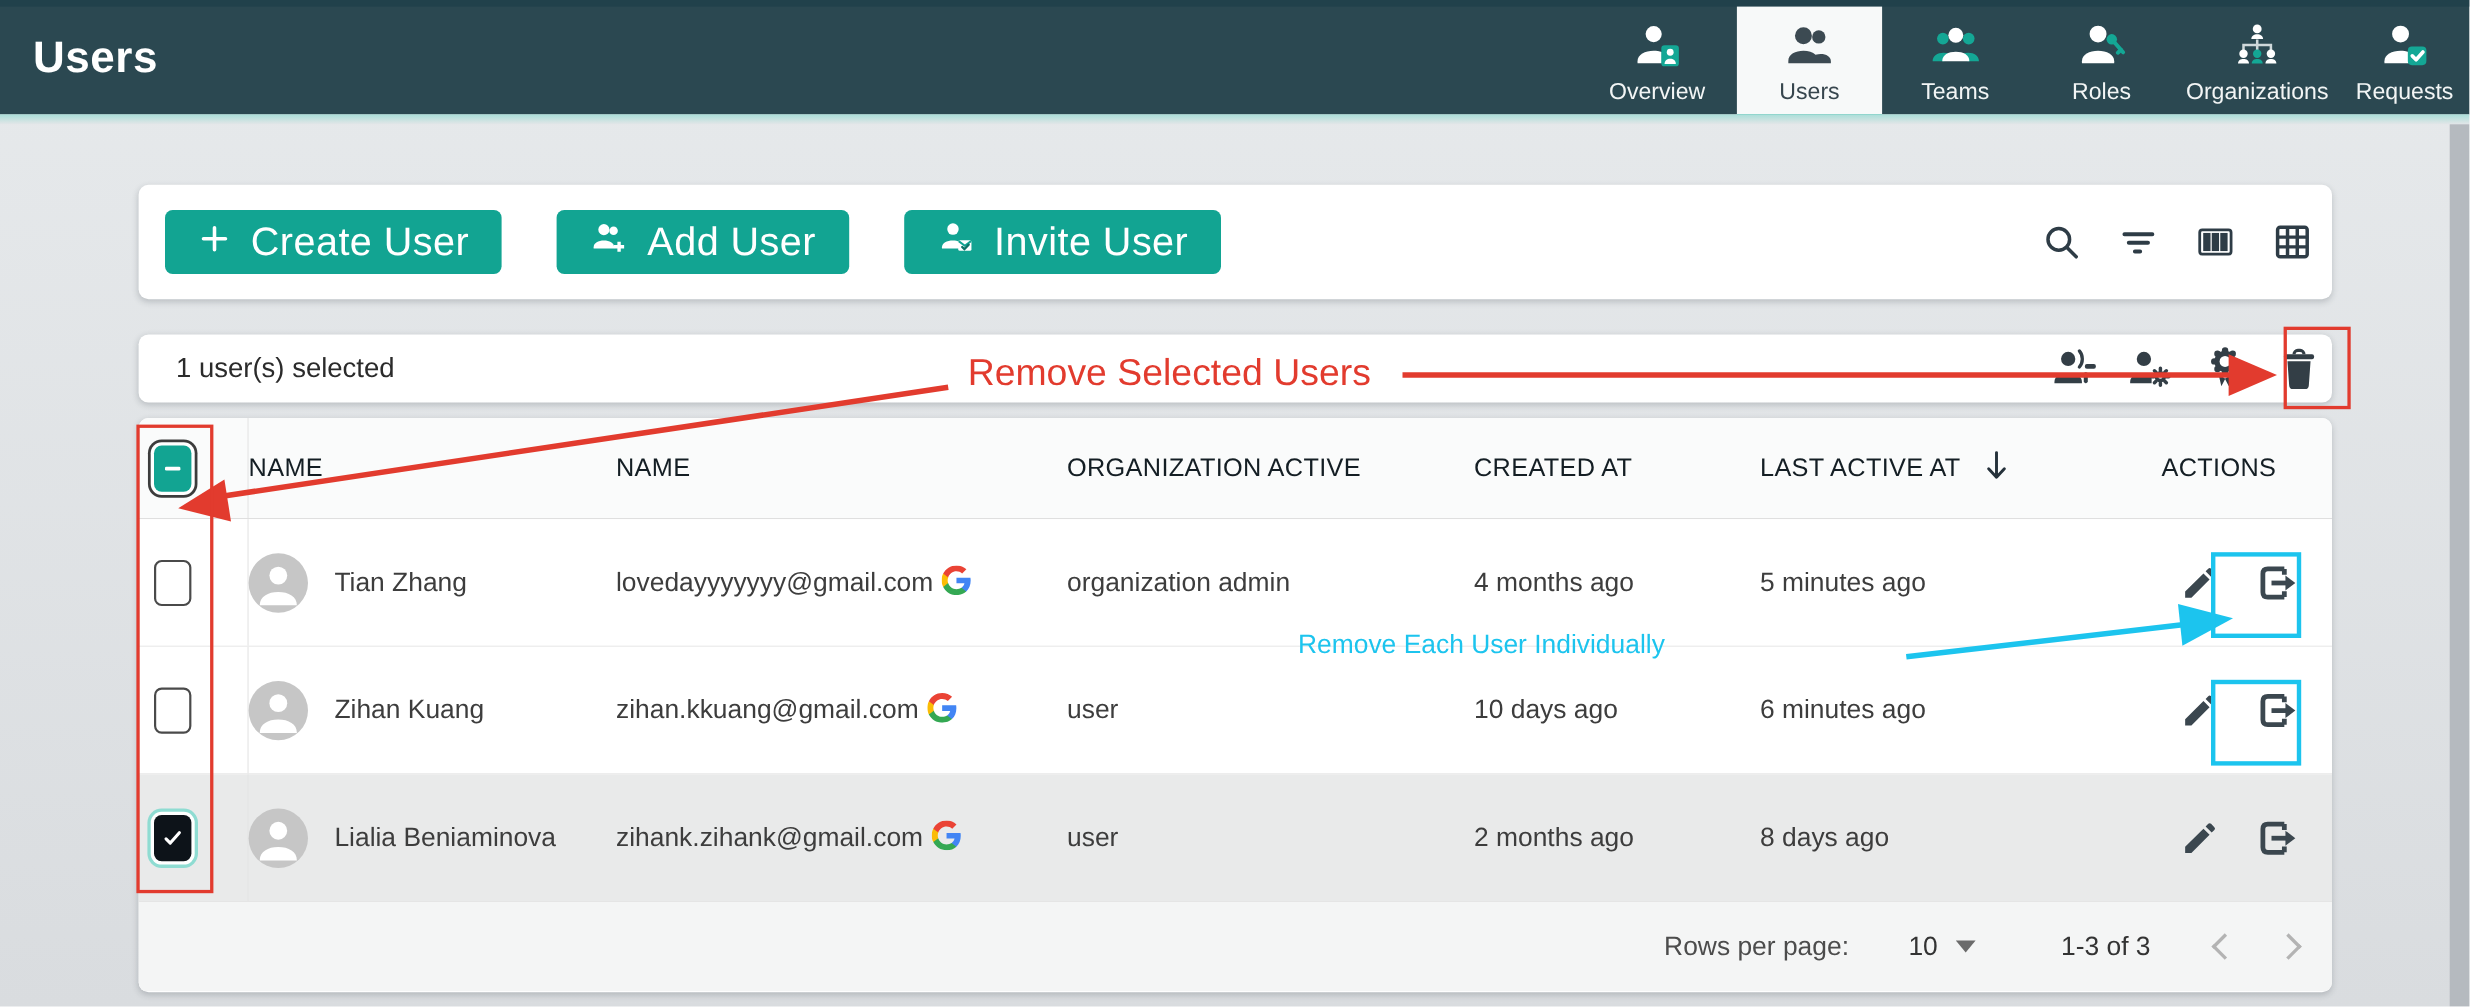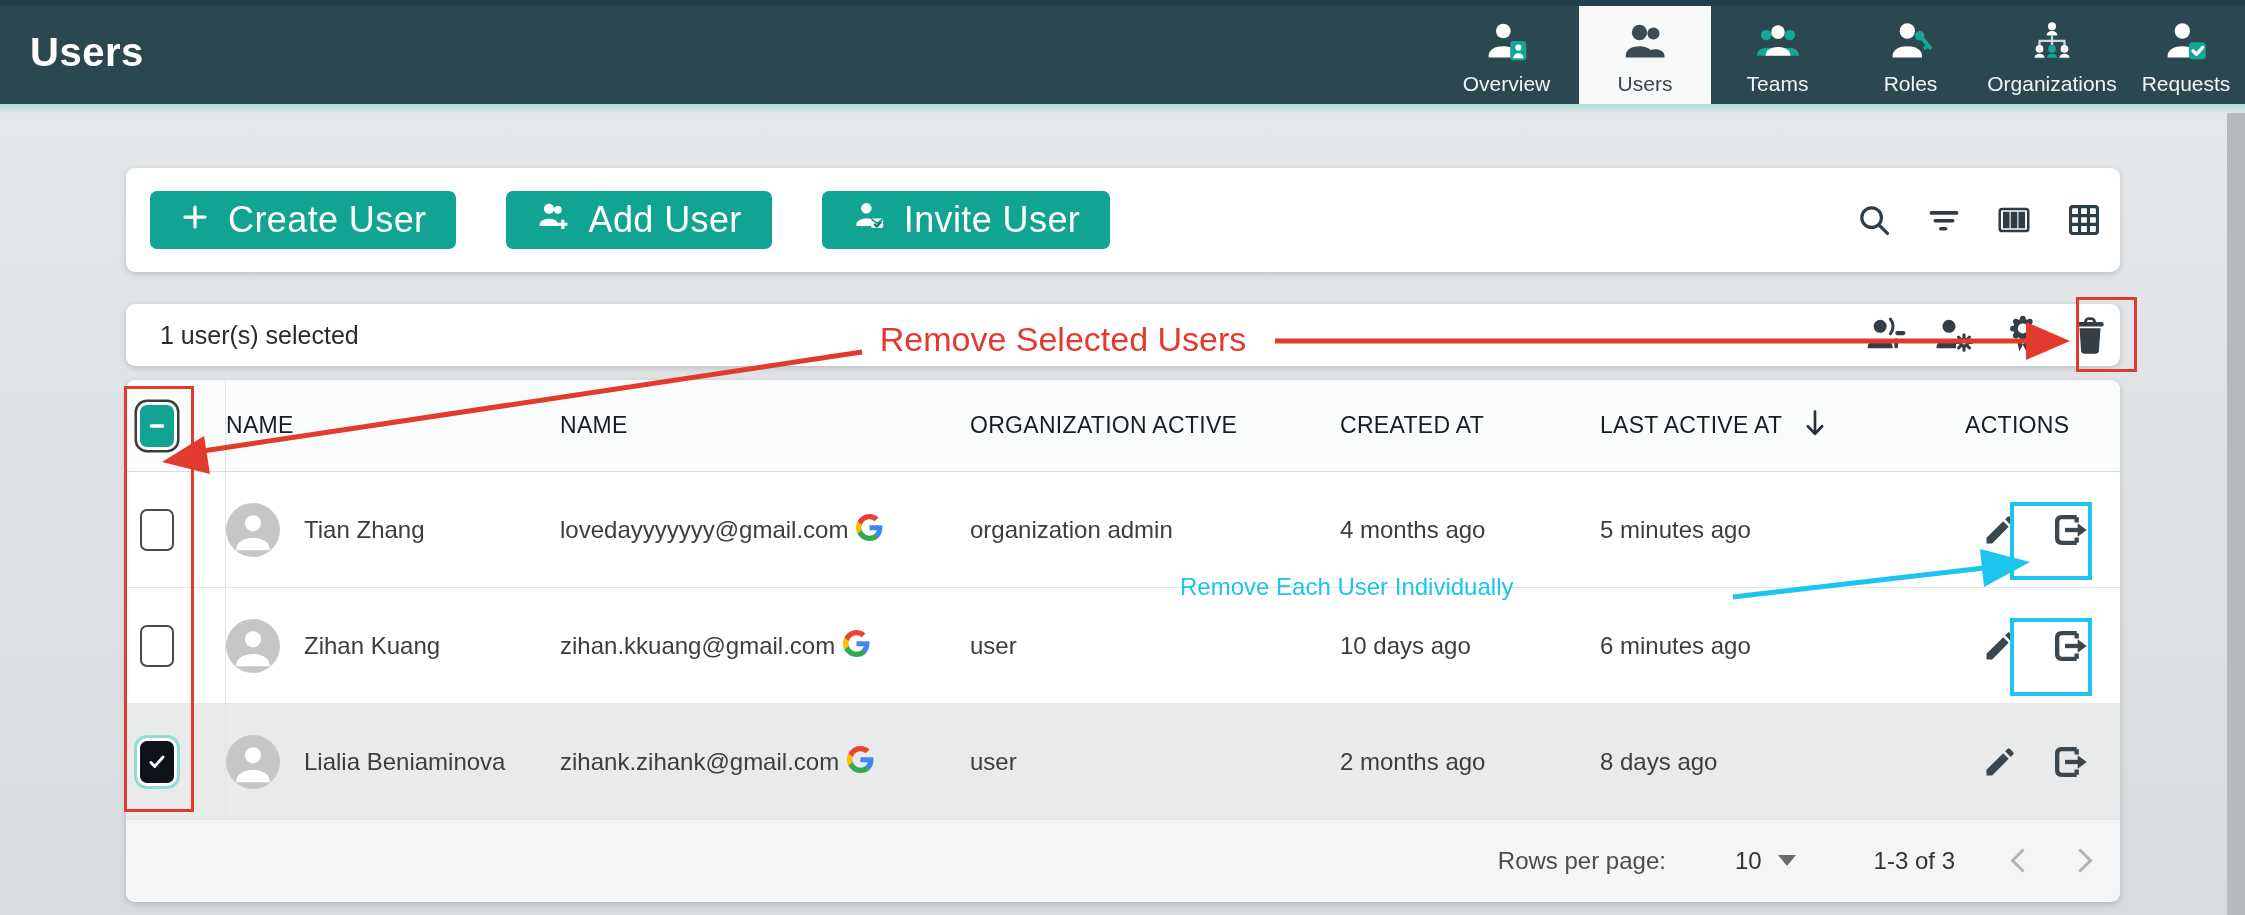--- a/index.html
+++ b/index.html
@@ -79,21 +79,21 @@
   .email-cell{display:flex;align-items:center;gap:8px;}
   .pad15{padding-left:15px;}
   .actions-cell{display:flex;align-items:center;gap:30px;padding-left:40px;}
   .act-ic{width:40px;height:40px;display:flex;align-items:center;justify-content:center;cursor:pointer;}
   .th-flex{display:flex;align-items:center;gap:20px;}
 
   .tfoot{
     height:81px;background:#f4f5f5;display:flex;align-items:center;justify-content:flex-end;
     font-size:24px;color:#4c4c4c;padding-right:25px;box-sizing:border-box;
   }
-  .rpp-value{margin-left:69px;color:#333;}
+  .rpp-value{margin-left:54px;color:#333;}
   .dd-arrow{width:0;height:0;border-left:9px solid transparent;border-right:9px solid transparent;border-top:11px solid #6b6b6b;margin-left:16px;display:inline-block;}
   .range{margin-left:78px;color:#333;}
   .pg-chev{margin-left:52px;width:30px;height:30px;display:flex;align-items:center;justify-content:center;cursor:default;}
   .chev{width:14px;height:14px;border-top:3px solid #b3b3b3;border-right:3px solid #b3b3b3;display:inline-block;}
   .chev-left{transform:rotate(-135deg);}
   .chev-right{transform:rotate(45deg);}
 
   
   .scroll-strip{position:absolute;right:0;top:113px;width:18px;height:802px;background:#b5babf;}
 

